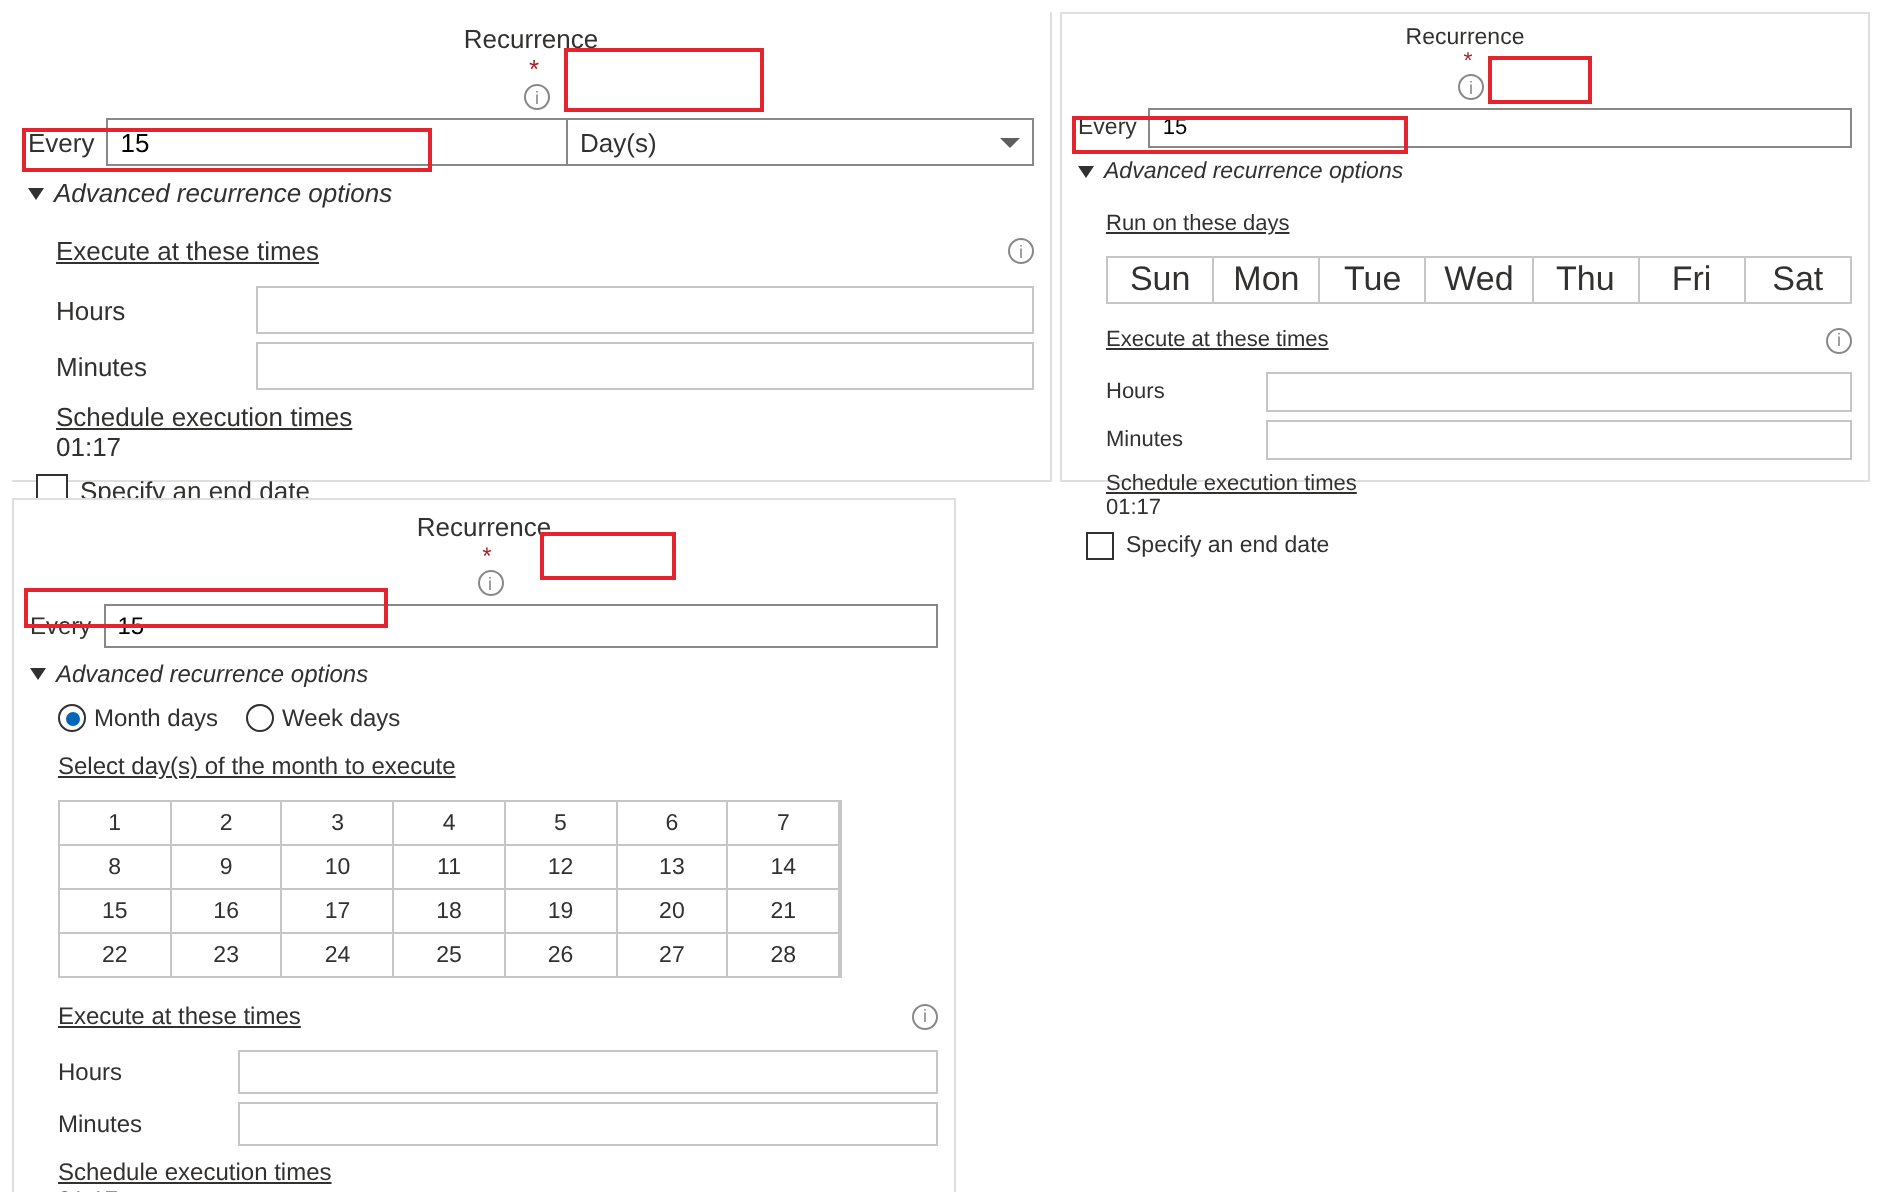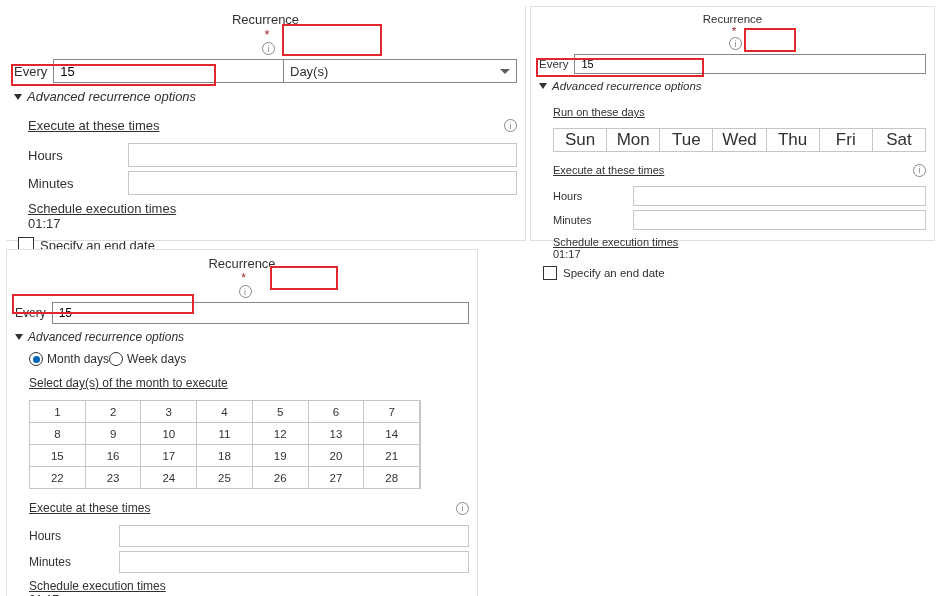--- a/index.html
+++ b/index.html
@@ -71,21 +71,21 @@
     font-size: 9px; color: #888; margin-left: auto;
   }
   .exec-row { display:flex; align-items:center; margin: 6px 0 2px 14px;}
   .sched { margin: 6px 0 0 14px; text-decoration: underline; }
   .sched-time { margin: 0 0 6px 14px; }
   .chk-row { display: flex; align-items: center; margin: 6px 0 0 4px; }
   .chk {
     width: 16px; height: 16px; border: 1px solid #323130; margin-right: 6px;
     background: #fff; display:inline-block;
   }
-  .radio-row { display: flex; align-items: center; margin: 6px 0 4px 14px; }
+  .radio-row { display: flex; align-items: center; margin: 6px 0 4px 14px; gap: 14px;}
   .radio {
     width: 14px; height: 14px; border: 1px solid #323130; border-radius: 50%;
     display: inline-flex; align-items: center; justify-content: center; margin-right: 4px;
   }
   .radio.sel-r::after {
     content: ""; width: 7px; height: 7px; background: #0067b8; border-radius: 50%;
   }
   .opt { display: flex; align-items: center; }
   
   

